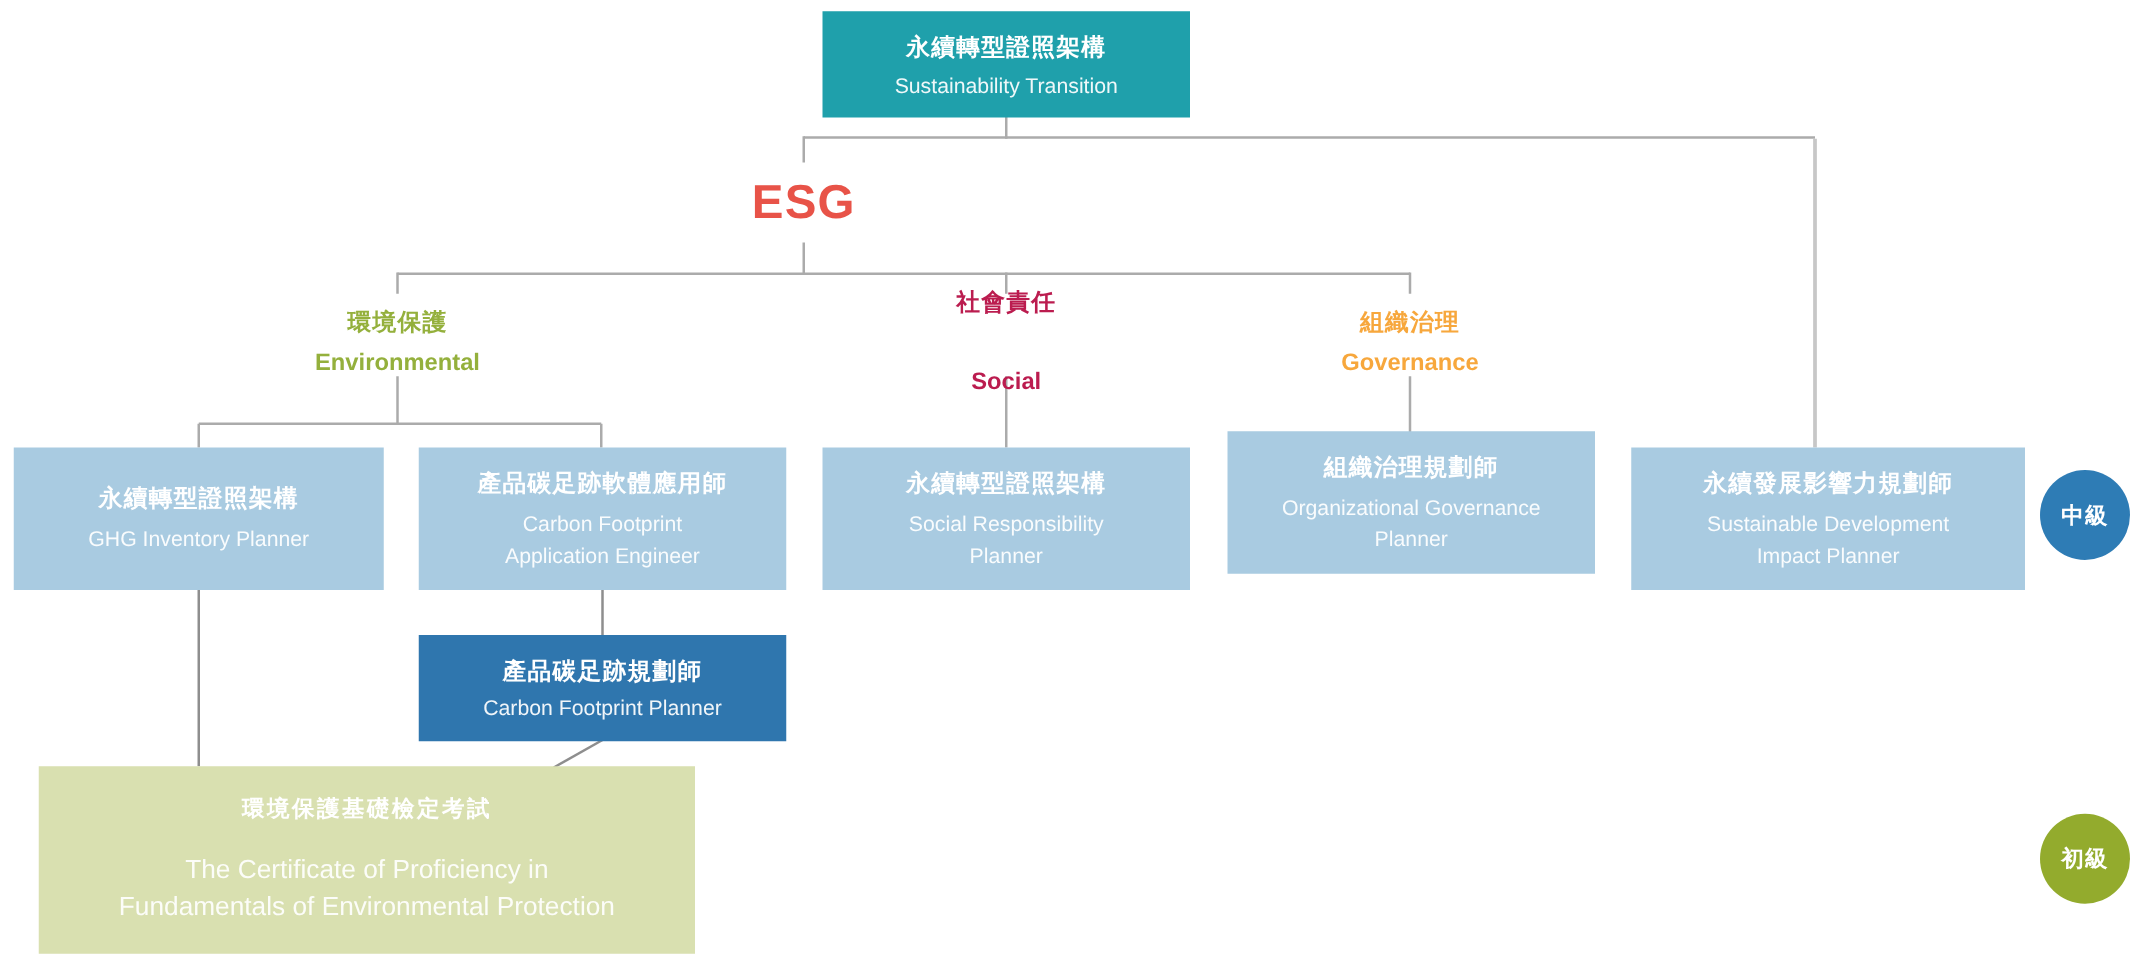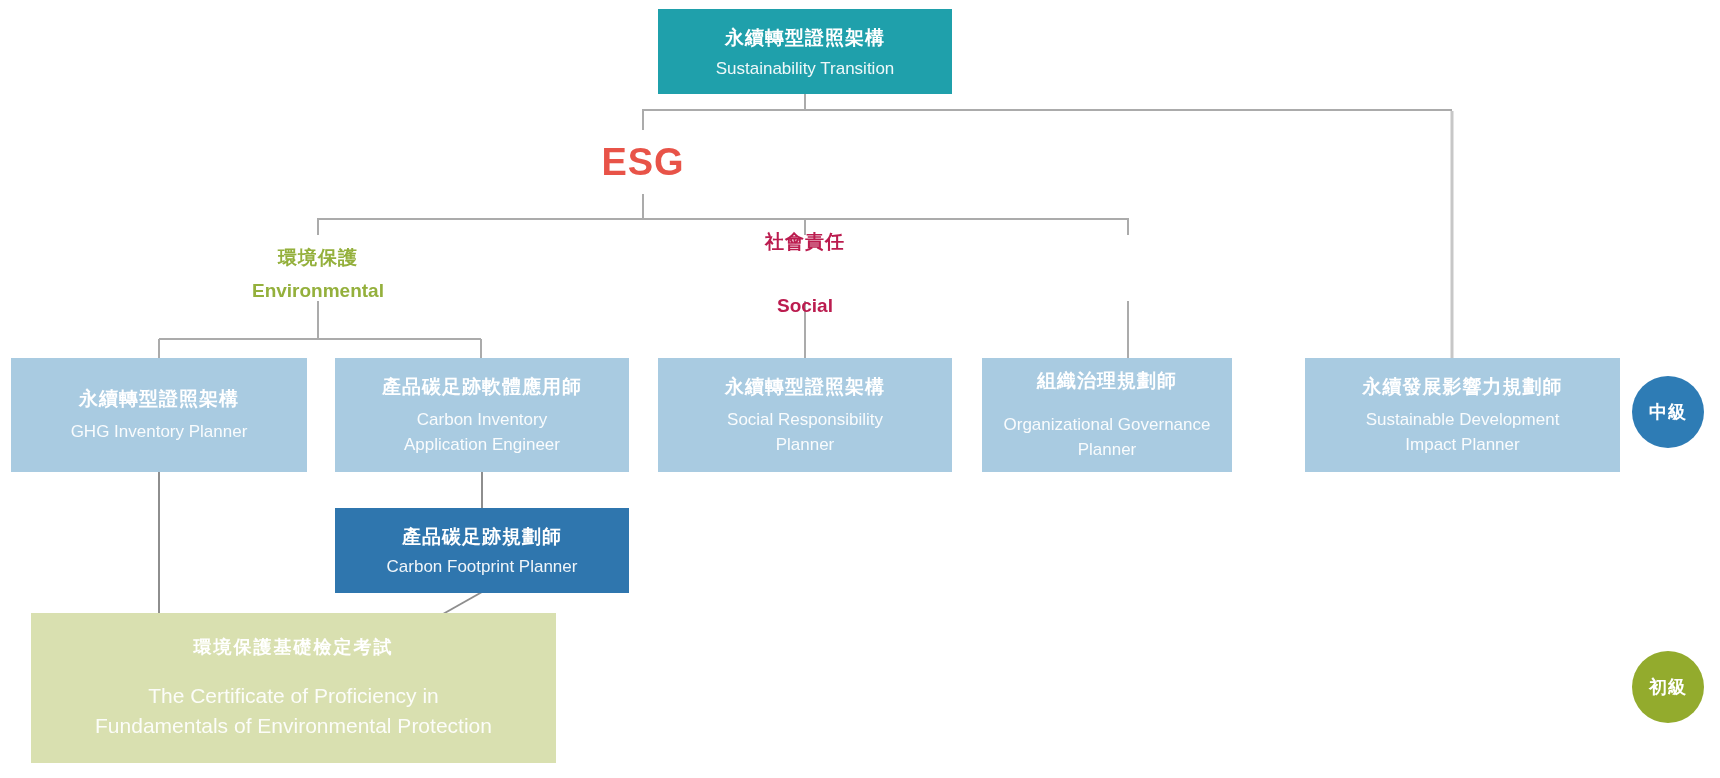--- a/index.html
+++ b/index.html
@@ -80,34 +80,38 @@
   <div class="esg" style="left:543px;top:141px;width:200px;">ESG</div>
 
   <div class="node pillar pillar-env" style="left:198px;top:246px;width:240px;height:54px;">
     <div class="p-zh">環境保護</div>
     <div class="p-en">Environmental</div>
   </div>
   <div class="node pillar pillar-social" style="left:685px;top:246px;width:240px;height:54px;">
     <div class="p-zh">社會責任</div>
     <div class="p-en">Social</div>
   </div>
+  <div class="node pillar pillar-gov" style="left:1008px;top:246px;width:240px;height:54px;">
+    <div class="p-zh">組織治理</div>
+    <div class="p-en">Governance</div>
+  </div>
 
   <div class="node cert-box" style="left:11px;top:358px;width:296px;height:114px;">
     <div class="zh">永續轉型證照架構</div>
     <div class="en">GHG Inventory Planner</div>
   </div>
   <div class="node cert-box" style="left:335px;top:358px;width:294px;height:114px;">
     <div class="zh">產品碳足跡軟體應用師</div>
-    <div class="en">Carbon Inventory Application Engineer</div>
+    <div class="en">Carbon Footprint Application Engineer</div>
   </div>
   <div class="node cert-box" style="left:658px;top:358px;width:294px;height:114px;">
     <div class="zh">永續轉型證照架構</div>
     <div class="en">Social Responsibility Planner</div>
   </div>
-  <div class="node cert-box" style="left:982px;top:358px;width:250px;height:114px;justify-content:space-between;">
+  <div class="node cert-box" style="left:982px;top:345px;width:294px;height:114px;">
     <div class="zh">組織治理規劃師</div>
     <div class="en">Organizational Governance Planner</div>
   </div>
   <div class="node cert-box" style="left:1305px;top:358px;width:315px;height:114px;">
     <div class="zh">永續發展影響力規劃師</div>
     <div class="en">Sustainable Development Impact Planner</div>
   </div>
 
   <div class="node level-circle circle-mid" style="left:1632px;top:376px;">
     <div class="zh">中級</div>

